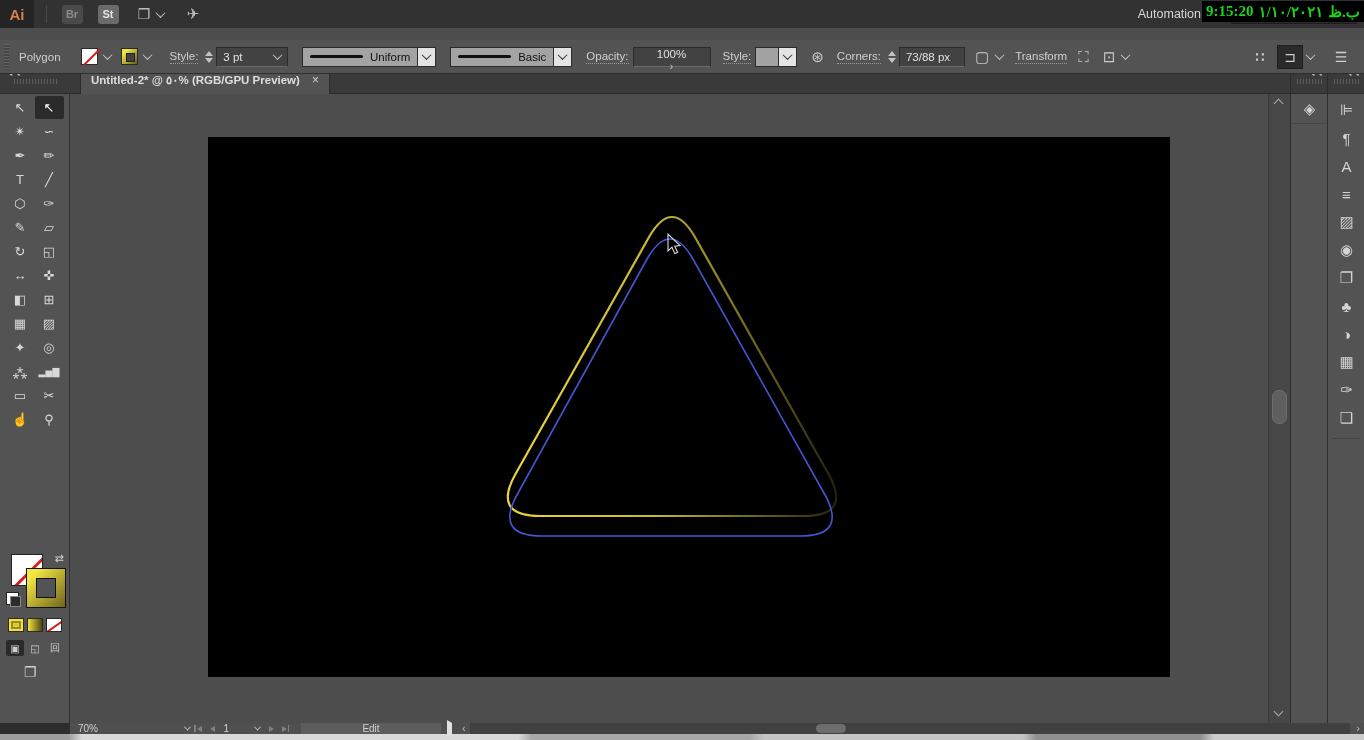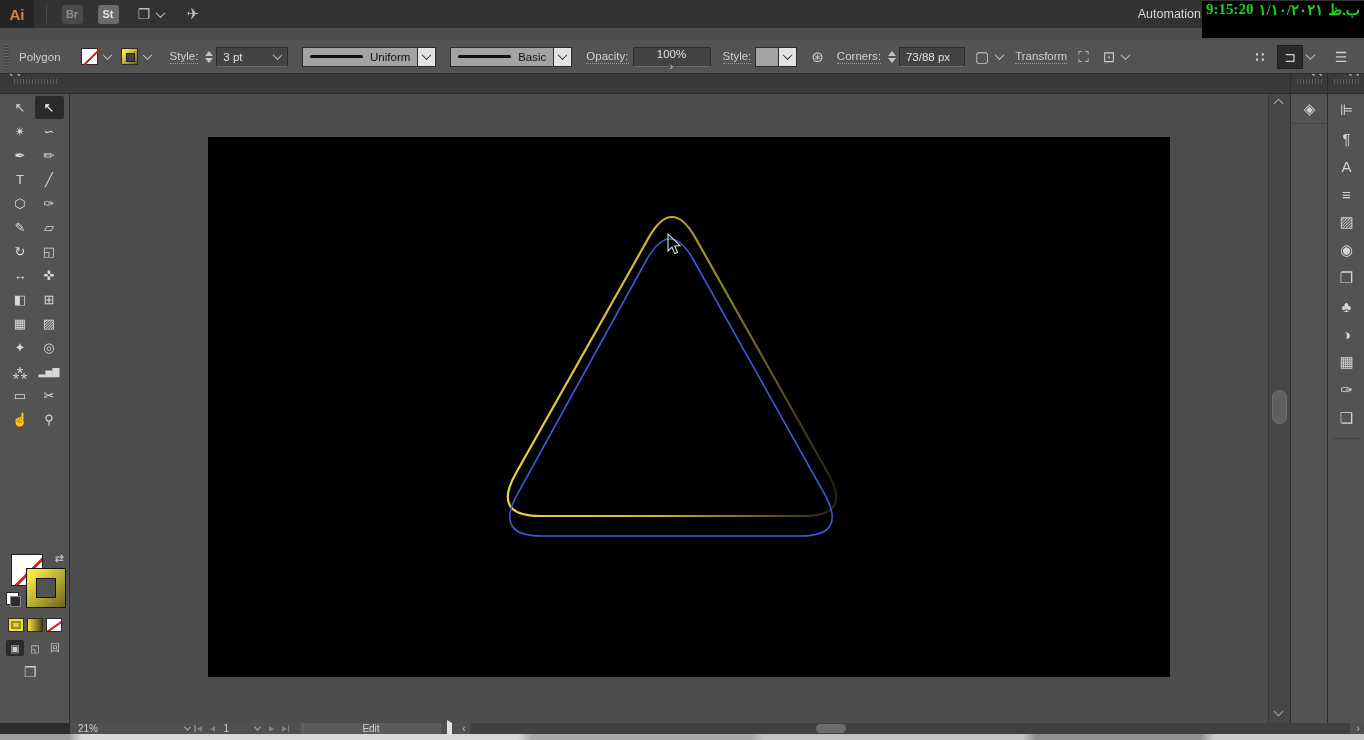--- a/index.html
+++ b/index.html
@@ -21,22 +21,22 @@
   .badge.dim { background:#4a4a4a; color:#8b8b8b; }
   .sep-v { width:1px; height:18px; background:#494949; margin-left:12px; }
   #automation { margin-left:auto; display:flex; align-items:center; padding:0 8px; }
   #searchbox { width:128px; height:20px; background:#2a2a2a; border:1px solid #1d1d1d;
     border-radius:3px; display:flex; align-items:center; margin:0 6px; padding:0 5px; }
   #searchbox input { background:transparent; border:none; outline:none; color:#9a9a9a;
     font-size:11px; width:92px; font-family:"Liberation Sans",sans-serif; }
   .mag { width:8px; height:8px; border:1.5px solid #9a9a9a; border-radius:50%; position:relative; margin-right:4px; flex:none; }
   .mag::after { content:""; position:absolute; width:5px; height:1.5px; background:#9a9a9a;
     transform:rotate(40deg); left:6px; top:8px; }
-  #clock { position:absolute; right:0; top:1px; height:37px; background:#000;
-    color:#1bd41b; display:flex; align-items:flex-start; gap:5px; padding:0 4px;
+  #clock { position:absolute; right:0; top:1px; height:21px; background:#000;
+    color:#1bd41b; display:flex; align-items:center; gap:5px; padding:0 4px;
     font-family:"Liberation Serif", serif; font-weight:bold; font-size:15px; z-index:40; }
   #clock span { direction:ltr; unicode-bidi:embed; }
 
   
   #controlbar { position:absolute; left:0; top:40px; width:1364px; height:34px;
     background:#535353; border-bottom:1px solid #2e2e2e; color:#cfcfcf; font-size:11.5px;
     display:flex; align-items:center; z-index:25; padding-left:2px; }
   .rib { width:5px; height:26px; margin:0 6px 0 2px;
     background:repeating-linear-gradient(180deg,#646464 0 1px,#464646 1px 3px); }
   .cb-label { margin:0 4px; }
@@ -262,20 +262,24 @@
     <span class="chev"></span>
     <span class="ws-btn" style="margin-left:10px;">☰</span>
   </div>
 </div>
 
 <div id="tabstrip">
   <div class="dock-head" style="width:70px;">
     <span class="collapse">❮❮</span>
     <span class="grip"></span>
   </div>
+  <div id="doc-tab">
+    <span>Untitled-2* @ ٥٠% (RGB/GPU Preview)</span>
+    <span id="tab-close">×</span>
+  </div>
   <div style="flex:1;"></div>
   <div class="dock-head r" style="width:37px; margin-left:1221px_unused;">
     <span class="collapse">❮❮</span>
     <span class="grip" style="width:26px;"></span>
   </div>
   <div class="dock-head r" style="width:37px;">
     <span class="collapse">❮❮</span>
     <span class="grip" style="width:26px;"></span>
   </div>
 </div>
@@ -369,21 +373,21 @@
       <div class="dock-ico">▦</div>
       <div class="dock-ico">✑</div>
       <div class="dock-ico">❏</div>
     </div>
     <div class="divider"></div>
   </div>
 
 <div id="statusbar">
   <div id="sb-corner"></div>
   <div class="sb-item" id="sb-zoom">
-    <span>21%</span>
+    <span>70%</span>
     <span class="chev"></span>
   </div>
   <span class="nav-ico">
       <span class="nav-bar"></span>
       <span class="tri-l"></span>
     </span>
   <span class="nav-ico">
       <span class="tri-l"></span>
     </span>
   <div class="sb-item" id="sb-abfield">

